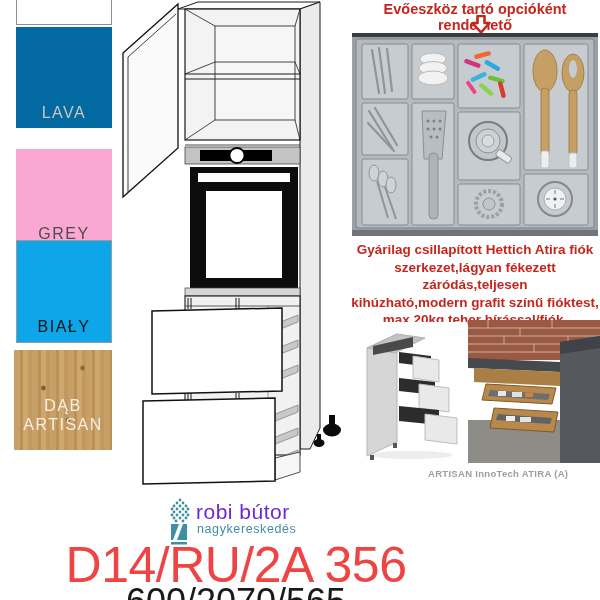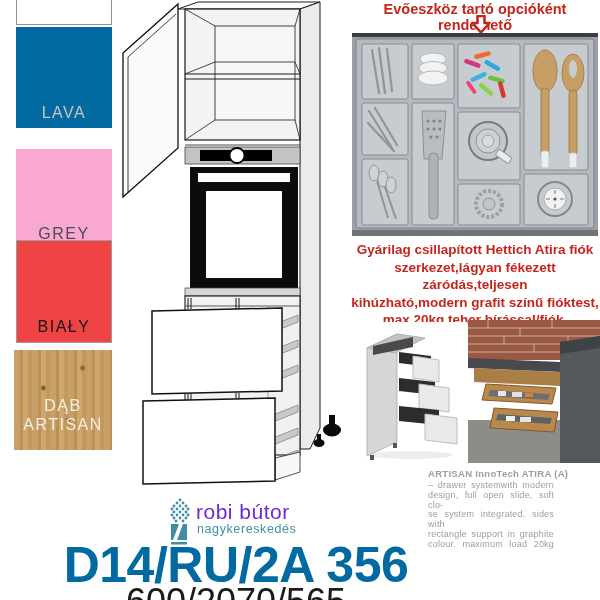--- a/index.html
+++ b/index.html
@@ -11,21 +11,21 @@
   .abs{position:absolute;}
 
   
   .swatch{position:absolute;left:16px;width:96px;display:flex;align-items:flex-end;justify-content:center;}
   .swatch-label{width:100%;text-align:center;font-size:16px;letter-spacing:1.5px;line-height:1.15;padding-bottom:6px;}
   .sw-partial{top:0;height:25px;background:#fff;border:1.5px solid #8f8f8f;border-top:none;box-sizing:border-box;}
   .sw-lava{top:27px;height:101px;background:#0369a1;}
   .sw-lava .swatch-label{color:#cbc5bf;}
   .sw-grey{top:149px;height:100px;background:#f9a8d4;border-bottom:1px solid #737373;}
   .sw-grey .swatch-label{color:#4e4c49;}
-  .sw-bialy{top:240px;height:103px;background:#ef4444;border:1.5px solid #9a9a9a;box-sizing:border-box;}
+  .sw-bialy{top:240px;height:103px;background:#0ea5e9;border:1.5px solid #9a9a9a;box-sizing:border-box;}
   .sw-bialy .swatch-label{color:#161616;}
   .sw-dab{left:14px;top:350px;width:98px;height:100px;
     background:
       radial-gradient(circle at 30% 38%, #7c5a30 0 1.5px, rgba(0,0,0,0) 3px),
       radial-gradient(circle at 70% 18%, #8a6538 0 1.5px, rgba(0,0,0,0) 3px),
       radial-gradient(circle at 55% 70%, #8a6538 0 1.5px, rgba(0,0,0,0) 3px),
       repeating-linear-gradient(90deg,#c89f66 0 6px,#bb9156 6px 9px,#cda76f 9px 14px,#c2985e 14px 18px);}
   .sw-dab .swatch-label{color:#f6efe2;padding-bottom:16px;}
 
   
@@ -35,21 +35,21 @@
     color:#c4261d;font-weight:bold;font-size:13.5px;line-height:17.5px;white-space:pre-line;}
   .hettich{left:428px;top:468px;width:126px;color:#9d9d9d;}
   .hettich-title{font-size:9.5px;font-weight:bold;letter-spacing:0.3px;white-space:nowrap;margin-bottom:2px;}
   .hettich-body{font-size:9px;line-height:9.8px;white-space:pre-line;
     text-align:justify;text-align-last:justify;letter-spacing:0.2px;}
 
   
   .brand-name{left:196px;top:500px;font-size:21px;letter-spacing:0.5px;color:#6d28d9;}
   .brand-tagline{left:197px;top:522px;font-size:12.5px;letter-spacing:0.6px;color:#3f8fa4;}
   .product-code{left:236px;top:536px;transform:translateX(-50%);
-    font-size:50px;font-weight:bold;letter-spacing:-0.5px;color:#0369a1;white-space:nowrap;}
+    font-size:50px;font-weight:normal;letter-spacing:-0.5px;color:#ef4444;white-space:nowrap;}
   .product-dimensions{left:236px;top:581px;transform:translateX(-50%);
     font-size:36px;font-weight:normal;color:#1a1a1a;white-space:nowrap;}
 </style>
 </head>
 <body>
 
 <div class="swatch sw-partial"></div>
 
 <div class="swatch sw-lava">
   <div class="swatch-label">LAVA</div>
@@ -290,25 +290,20 @@
   <polygon points="26,88 90,92 86,112 22,108" fill="#b8894b" stroke="#7d5a2c"></polygon>
   <polygon points="30,94 84,98 82,104 28,100" fill="#5f6366"></polygon>
   <rect x="38" y="96" width="9" height="5" fill="#eceff1"></rect>
   <rect x="52" y="97" width="11" height="5" fill="#e2e5e8"></rect>
   <polygon points="92,22 132,16 132,143 92,143" fill="#55595d"></polygon>
   <polygon points="92,22 132,16 132,28 92,34" fill="#3f4347"></polygon>
 </svg>
 
 <div class="abs hettich">
   <div class="hettich-title">ARTISAN InnoTech ATIRA (A)</div>
-  <div class="hettich-body">– drawer systemwith modern
-design, full open slide, soft clo-
-se system integrated. sides with
-rectangle support in graphite
-colour. maximum load 20kg</div>
 </div>
 
 <svg class="abs" style="left:166px;top:497px" width="28" height="48" viewBox="0 0 28 48">
   <g fill="#3f8fa4">
     <circle cx="14" cy="3" r="1.4"></circle>
     <circle cx="11" cy="6" r="1.4"></circle>
       <circle cx="17" cy="6" r="1.4"></circle>
     <circle cx="8" cy="9" r="1.4"></circle>
       <circle cx="14" cy="9" r="1.4"></circle>
       <circle cx="20" cy="9" r="1.4"></circle>

